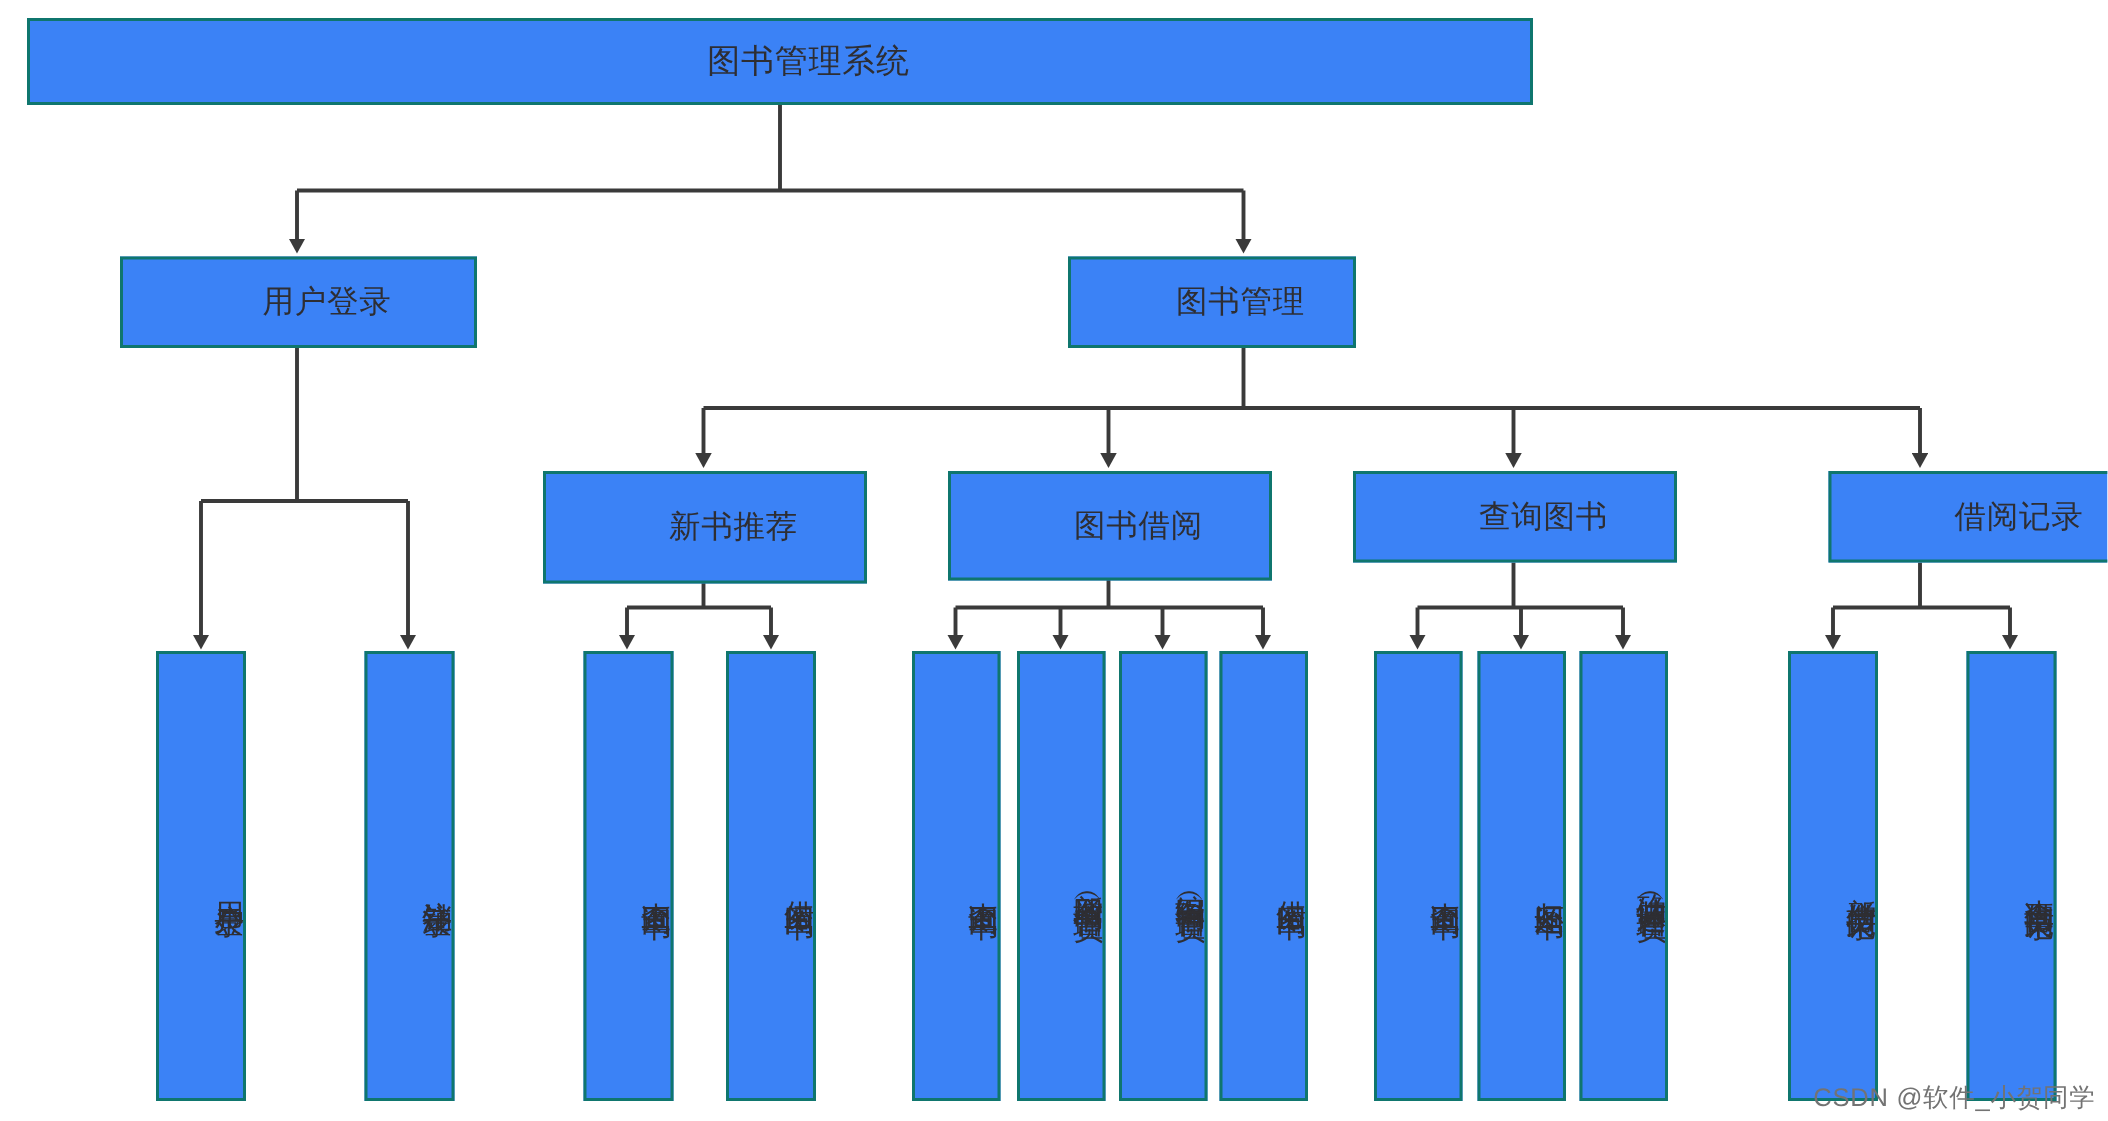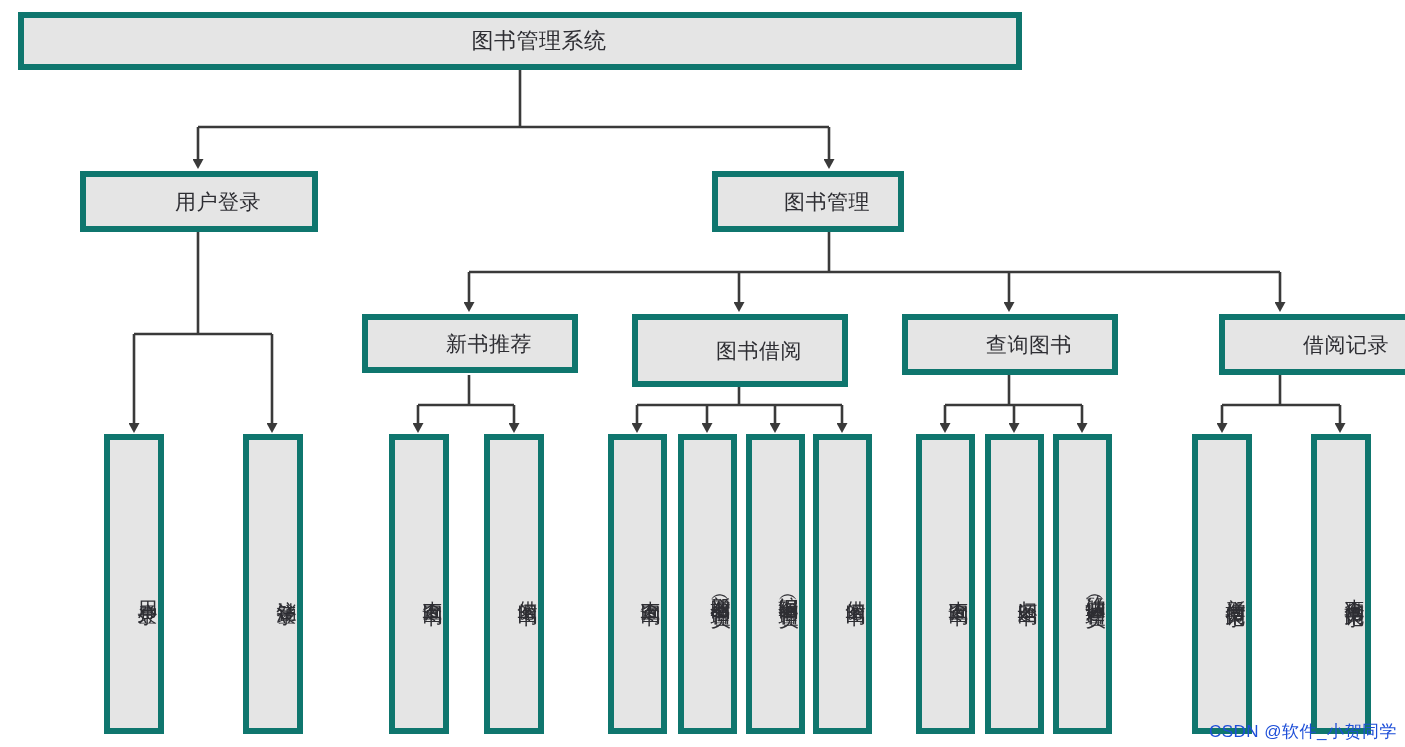--- a/index.html
+++ b/index.html
@@ -21,22 +21,22 @@
     position: absolute;
     left: 0;
     top: 0;
     width: 1405px;
     height: 747px;
     pointer-events: none;
   }
   .node {
     position: absolute;
     box-sizing: border-box;
-    border: 6px solid #0f766e;
-    background: #e5e5e5;
+    border: 2px solid #0f766e;
+    background: #3b82f6;
     display: flex;
     align-items: center;
     justify-content: center;
     color: #2e2e33;
     overflow: hidden;
     padding-left: 38px;
   }
   .node.horiz {
     font-size: 21px;
     letter-spacing: 0.5px;
@@ -59,21 +59,21 @@
     writing-mode: vertical-rl;
     text-orientation: upright;
     display: block;
     white-space: nowrap;
   }
   .watermark {
     position: absolute;
     right: 8px;
     bottom: 4px;
     font-size: 17px;
-    color: #1d4ed8;
+    color: #737373;
     white-space: nowrap;
     letter-spacing: 0.5px;
   }
 </style>
 </head>
 <body>
 
 <div id="canvas">
 
   <svg id="wires" viewBox="0 0 1405 747" xmlns="http://www.w3.org/2000/svg">
@@ -124,21 +124,21 @@
       <path d="M1222,405 L1222,424" marker-end="url(#arrow)"></path>
       <path d="M1340,405 L1340,424" marker-end="url(#arrow)"></path>
     </g>
   </svg>
 
   <div class="node root horiz" style="left:18px; top:12px; width:1004px; height:58px;">图书管理系统</div>
 
   <div class="node horiz" style="left:80px; top:171px; width:238px; height:61px;">用户登录</div>
   <div class="node horiz" style="left:712px; top:171px; width:192px; height:61px;">图书管理</div>
 
-  <div class="node horiz" style="left:362px; top:314px; width:216px; height:59px;">新书推荐</div>
+  <div class="node horiz" style="left:362px; top:314px; width:216px; height:75px;">新书推荐</div>
   <div class="node horiz" style="left:632px; top:314px; width:216px; height:73px;">图书借阅</div>
   <div class="node horiz" style="left:902px; top:314px; width:216px; height:61px;">查询图书</div>
   <div class="node horiz" style="left:1172px; top:314px; width:216px; height:61px;margin-left:47px;">借阅记录</div>
 
   <div class="node vert" style="left:104px; top:434px; width:60px; height:300px;">
     <span class="vlabel">用户登录</span>
   </div>
   <div class="node vert" style="left:243px; top:434px; width:60px; height:300px;">
     <span class="vlabel">注销登录</span>
   </div>

